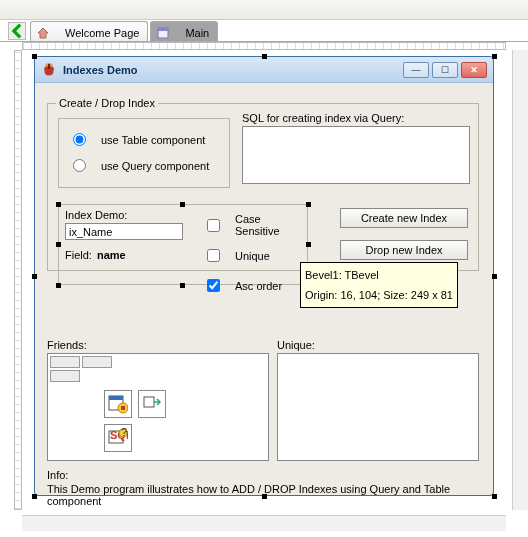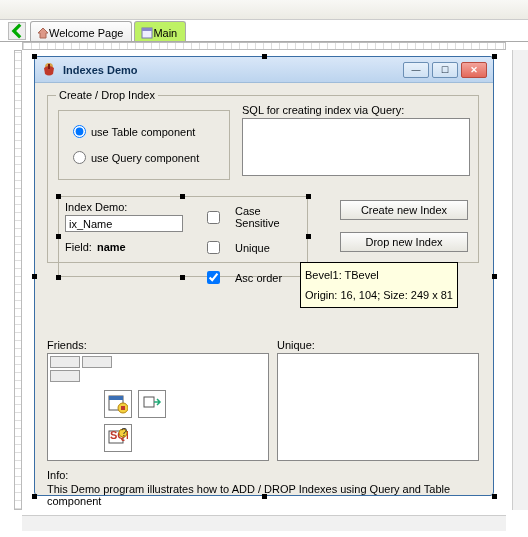--- a/index.html
+++ b/index.html
@@ -3,22 +3,22 @@
 <meta charset="utf-8">
 <style>
 * { box-sizing: border-box; font-family: Tahoma, sans-serif; font-size: 11px; }
 body { margin: 0; background: #fff; width: 528px; height: 537px; overflow: hidden; }
 
 .top-toolbar { height: 20px; background: linear-gradient(#f8f8f5, #ecebe4); border-bottom: 1px solid #ccc; display: flex; align-items: center; padding: 0 4px; gap: 6px; }
 .top-toolbar .ico { width: 16px; height: 16px; display: inline-block; }
 
 .tabstrip { height: 22px; background: #fff; display: flex; align-items: flex-end; padding-left: 8px; border-bottom: 1px solid #aaa; }
 .nav-back { width: 18px; height: 18px; border: 1px solid #bbb; background: #eee; margin-right: 4px; margin-bottom: 1px; display: flex; align-items: center; justify-content: center; color: #070; font-size: 10px; }
-.tab { height: 20px; padding: 2px 8px 0 6px; border: 1px solid #aaa; border-bottom: none; background: linear-gradient(#fdfdfd, #eee); border-radius: 3px 3px 0 0; margin-right: 2px; display: flex; align-items: center; gap: 0; }
-.tab.active { background: #bef264; }
+.tab { height: 20px; padding: 2px 8px 0 6px; border: 1px solid #aaa; border-bottom: none; background: linear-gradient(#fdfdfd, #eee); border-radius: 3px 3px 0 0; margin-right: 2px; display: flex; align-items: center; gap: 16px; }
+.tab.active { background: #a3a3a3; }
 .tabicon { width: 12px; height: 12px; display: inline-block; }
 
 .canvas { position: absolute; left: 22px; top: 50px; width: 484px; height: 460px; background: #fff; }
 .ruler-h { position: absolute; left: 22px; top: 42px; width: 484px; height: 8px; background: repeating-linear-gradient(90deg,#ddd 0,#ddd 1px,#fff 1px,#fff 8px); border: 1px solid #bbb; }
 .ruler-v { position: absolute; left: 14px; top: 50px; width: 8px; height: 460px; background: repeating-linear-gradient(0deg,#ddd 0,#ddd 1px,#fff 1px,#fff 8px); border: 1px solid #bbb; }
 .scroll-v { position: absolute; right: 0; top: 50px; width: 16px; height: 460px; background: #f1f1f1; border-left: 1px solid #ccc; }
 .scroll-h { position: absolute; left: 22px; bottom: 6px; height: 16px; width: 484px; background: #f1f1f1; border-top: 1px solid #ccc; }
 
 .form-window { position: absolute; left: 12px; top: 6px; width: 460px; height: 440px; background: #edebe4; border: 1px solid #3a6ea5; border-radius: 4px; }
 .titlebar { height: 26px; background: linear-gradient(#d9e7f8,#bcd4ee); border-bottom: 1px solid #9fbcd9; display: flex; align-items: center; padding: 0 6px; border-radius: 4px 4px 0 0; }
@@ -28,21 +28,21 @@
 .winbtn { width: 26px; height: 16px; border: 1px solid #6b8fb5; background: linear-gradient(#e7f1fb,#cfe1f3); border-radius: 2px; display: flex; align-items: center; justify-content: center; color: #234; font-size: 9px; }
 .winbtn.close { background: linear-gradient(#f3a39a,#e3695b); border-color: #b84b3f; color: #fff; font-weight: bold; }
 
 .form-body { position: absolute; left: 8px; top: 32px; right: 8px; bottom: 8px; }
 .handle { position: absolute; width: 5px; height: 5px; background: #000; }
 
 .groupbox { position: absolute; border: 1px solid #b7b4a6; }
 .groupbox > .legend { position: absolute; top: -7px; left: 8px; background: #edebe4; padding: 0 3px; }
 
 .label { position: absolute; }
-.radiobtn { position: absolute; display: flex; align-items: center; gap: 5px; }
+.radiobtn { position: absolute; display: flex; align-items: center; gap: 15px; }
 .radiobtn input { margin: 0; }
 .checkbox { position: absolute; display: flex; align-items: center; gap: 15px; }
 .checkbox input { margin: 0; }
 .textbox { position: absolute; border: 1px solid #888; background: #fff; padding: 1px 3px; }
 .multiline { position: absolute; border: 1px solid #888; background: #fff; }
 .button { position: absolute; border: 1px solid #888; background: linear-gradient(#fdfdfd,#e7e6df); text-align: center; padding: 3px 0; }
 .listarea { position: absolute; border: 1px solid #888; background: #fff; }
 
 .tooltip { position: absolute; background: #ffffe1; border: 1px solid #000; padding: 2px 4px; font-size: 11px; line-height: 20px; white-space: pre; }
 
@@ -102,21 +102,21 @@
       <span class="title">Indexes Demo</span>
       <div class="winbtns">
         <div class="winbtn">—</div>
         <div class="winbtn">☐</div>
         <div class="winbtn close">✕</div>
       </div>
     </div>
 
     <div class="form-body">
 
-      <div class="groupbox" style="left:4px; top:6px; width:432px; height:168px;">
+      <div class="groupbox" style="left:4px; top:14px; width:432px; height:168px;">
         <span class="legend">Create / Drop Index</span>
 
         <div class="groupbox" style="left:10px; top:14px; width:172px; height:70px;">
           <label class="radiobtn" style="left:14px; top:14px;">
             <input type="radio" checked="" style="">
             <span>use Table component</span>
           </label>
           <label class="radiobtn" style="left:14px; top:40px;">
             <input type="radio" style="">
             <span>use Query component</span>

